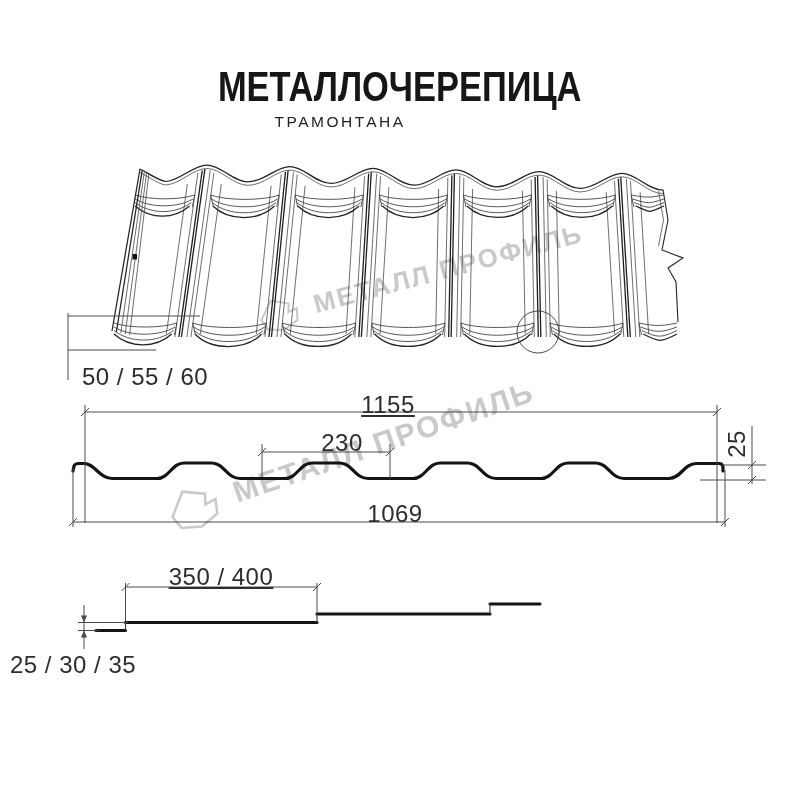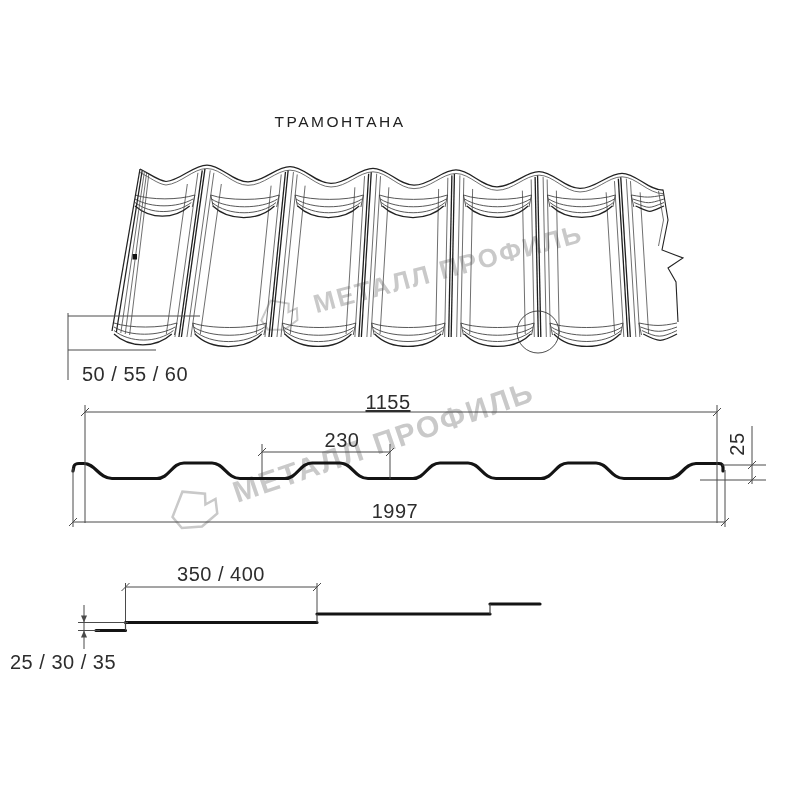--- a/index.html
+++ b/index.html
@@ -4,36 +4,37 @@
 <style>
   html,body{margin:0;padding:0;background:#fff;}
   .page{position:relative;width:800px;height:800px;background:#ffffff;overflow:hidden;
         font-family:"Liberation Sans",sans-serif;color:#2b2b2b;}
   .title{position:absolute;top:63px;left:0;width:800px;text-align:center;
          font-size:42px;font-weight:700;letter-spacing:0px;color:#161616;}
   .title .squeeze{display:inline-block;transform:scaleX(0.82);transform-origin:center;}
   .subtitle{position:absolute;top:113px;left:0;width:680px;text-align:center;
             font-size:15.5px;font-weight:500;letter-spacing:2.5px;color:#222;}
   svg.draw{position:absolute;z-index:2;}
-  .dim-label{position:absolute;z-index:3;font-size:20px;letter-spacing:0.5px;color:#2d2d2d;white-space:nowrap;}
+  .dim-label{position:absolute;z-index:3;font-size:24px;letter-spacing:0.5px;color:#2d2d2d;white-space:nowrap;}
   .centered{transform:translateX(-50%);}
   .rot90{transform:translate(-50%,-50%) rotate(-90deg);}
   .wm{position:absolute;z-index:1;display:flex;align-items:center;gap:10px;
       color:#c9c9c9;font-weight:700;white-space:nowrap;pointer-events:none;}
   .wm1{left:256px;top:300px;transform:rotate(-15deg);transform-origin:left center;font-size:26px;letter-spacing:2px;}
   .wm2{left:166px;top:492px;transform:rotate(-19deg);transform-origin:left center;font-size:30px;letter-spacing:2px;}
   .dimline{stroke:#4a4a4a;stroke-width:1;fill:none;}
   .thick{stroke:#141414;stroke-width:3.2;fill:none;stroke-linejoin:round;stroke-linecap:round;}
   .thin{stroke:#444;stroke-width:1.2;fill:none;}
 </style>
 </head>
 <body>
 
 <div class="page">
 
+  <div class="title"><span class="squeeze">МЕТАЛЛОЧЕРЕПИЦА</span></div>
   <div class="subtitle">ТРАМОНТАНА</div>
 
   <div class="wm wm1">
     <svg width="50" height="40" viewBox="0 0 60 48">
       <path d="M 6 26 L 23 6 L 43 15 L 40 25 L 51 23 L 48 37 L 30 44 L 11 39 Z" fill="none" stroke="#c9c9c9" stroke-width="2.4"></path>
     </svg>
     <span>МЕТАЛЛ ПРОФИЛЬ</span>
   </div>
   <div class="wm wm2">
     <svg width="62" height="50" viewBox="0 0 60 48">
@@ -138,29 +139,29 @@
       <path class="dimline" d="M 69 146 L 77 138 M 721 146 L 729 138"></path>
       <path class="dimline" d="M 262 64 V 97 M 390 64 V 99 M 262 72 H 390"></path>
       <path class="dimline" d="M 258 76 L 266 68 M 386 76 L 394 68"></path>
       <path class="dimline" d="M 752 46 V 104 M 722 85 H 766 M 700 100 H 766"></path>
       <path class="dimline" d="M 748 89 L 756 81 M 748 104 L 756 96"></path>
     </g>
   </svg>
   <div class="dim-label centered" style="left:388px;top:391px;text-decoration:underline;">1155</div>
   <div class="dim-label centered" style="left:326px;top:429px;margin-left:16px;">230</div>
   <div class="dim-label rot90" style="left:737px;top:444px;">25</div>
-  <div class="dim-label centered" style="left:395px;top:500px;">1997</div>
+  <div class="dim-label centered" style="left:395px;top:500px;">1069</div>
 
   <svg id="step-svg" class="draw" style="left:0;top:555px;" width="800" height="130" viewBox="0 0 800 130">
     <path class="thick" d="M 96 75.5 H 125.5 M 125.5 67.5 H 317 M 317 59 H 490 M 490 49 H 540"></path>
     <path class="thin" d="M 125.5 75.5 V 67.5 M 317 67.5 V 59 M 490 59 V 49"></path>
     <g>
       <path class="dimline" d="M 125.5 28 V 66 M 317 28 V 58 M 125.5 32 H 317"></path>
       <path class="dimline" d="M 121.5 36 L 129.5 28 M 313 36 L 321 28"></path>
       <path class="dimline" d="M 84 50 V 94 M 78 67.5 H 128 M 78 75.5 H 100"></path>
       <polygon points="84,67.5 81,60.5 87,60.5" fill="#4a4a4a"></polygon>
       <polygon points="84,75.5 81,82.5 87,82.5" fill="#4a4a4a"></polygon>
     </g>
   </svg>
-  <div class="dim-label centered" style="left:221px;top:563px;">350 / 400</div>
+  <div class="dim-label centered" style="left:221px;top:563px;text-decoration:underline;">350 / 400</div>
   <div class="dim-label" style="left:10px;top:651px;">25 / 30 / 35</div>
 
 </div>
 
 </body></html>

